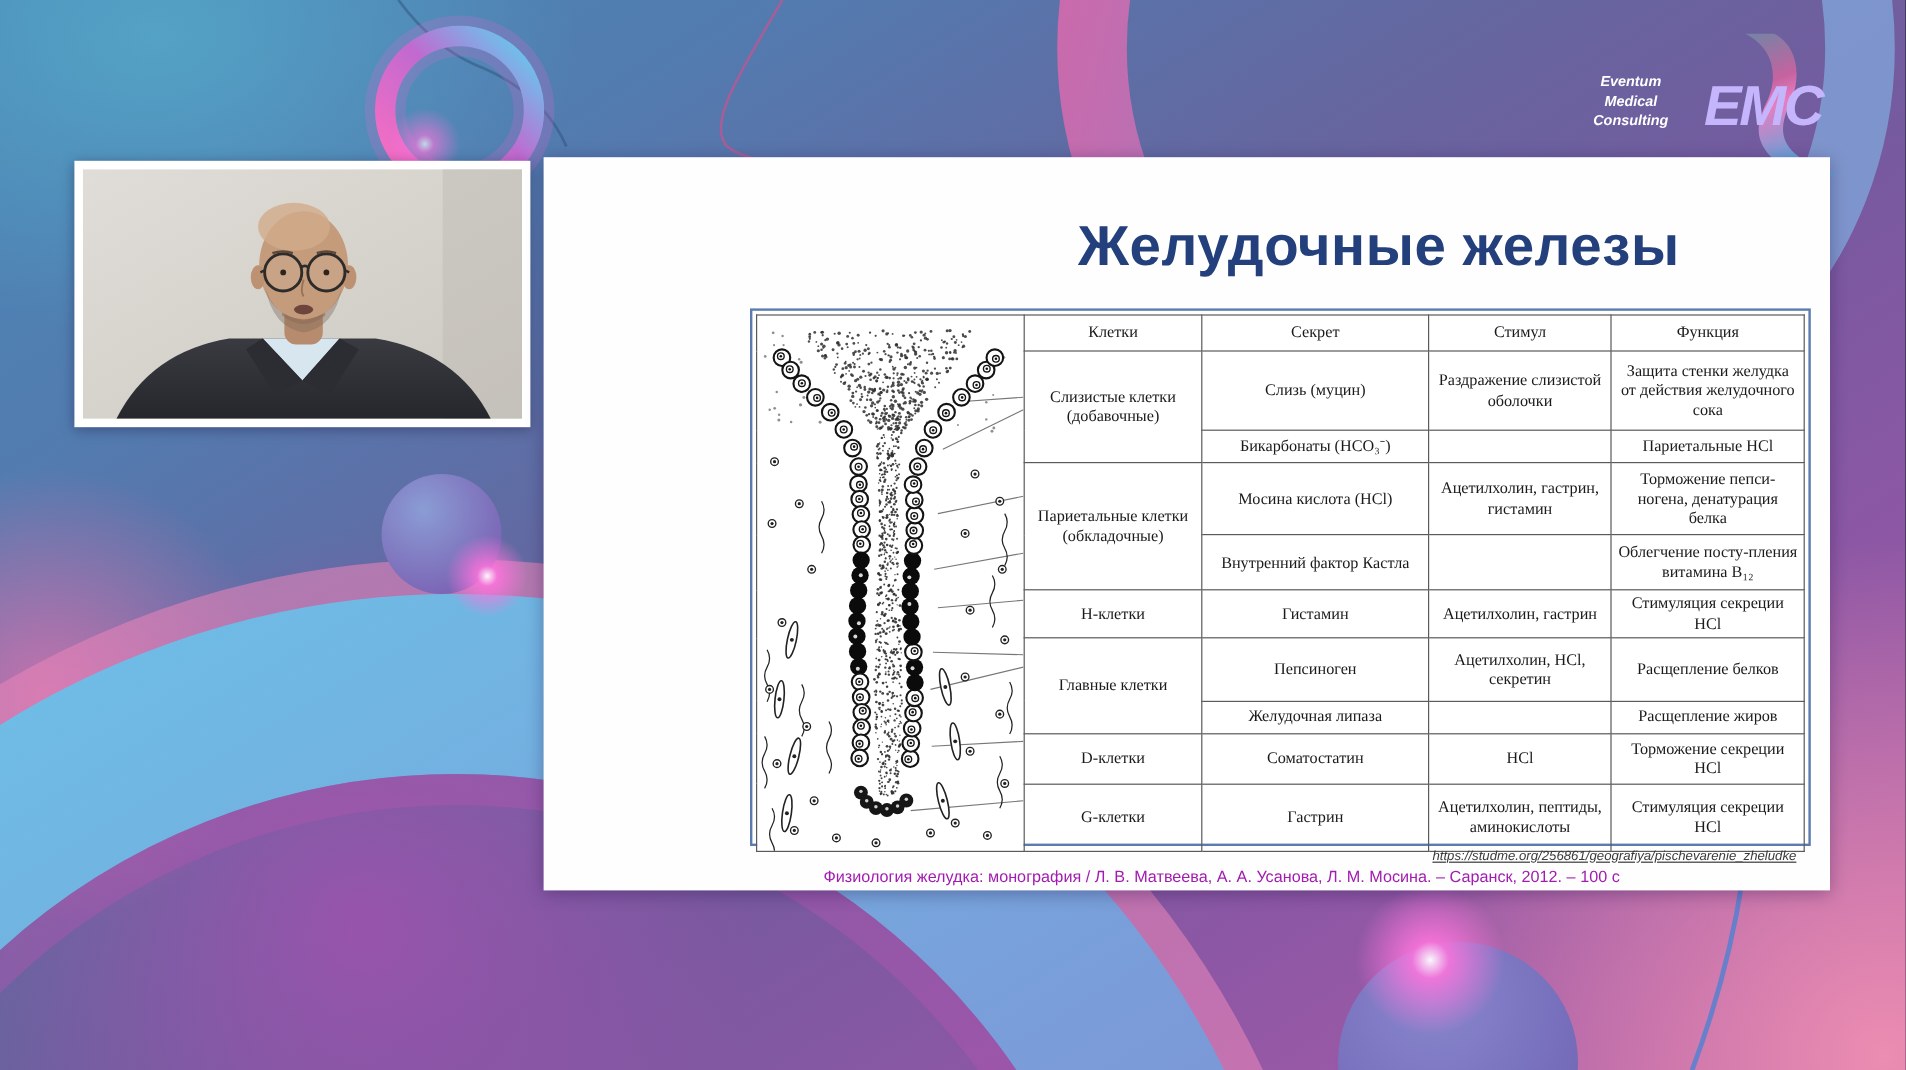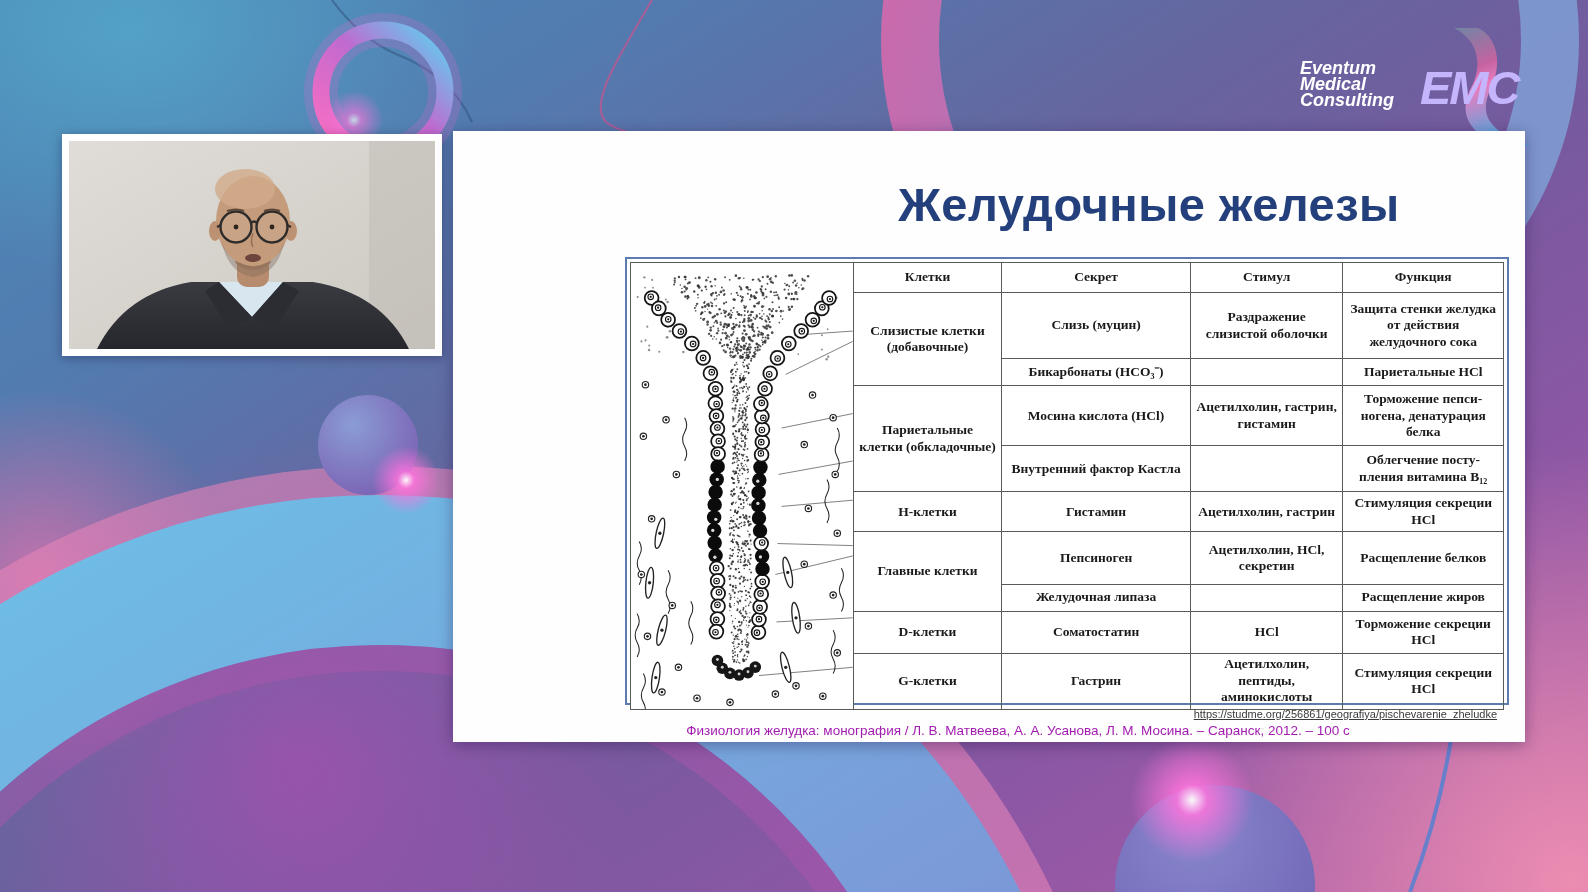--- a/index.html
+++ b/index.html
@@ -3,51 +3,51 @@
 <meta charset="utf-8">
 <style>
   html,body{margin:0;padding:0;background:#2b2b3a;}
   .stage{position:relative;width:1588px;height:892px;overflow:hidden;
          font-family:"Liberation Sans",sans-serif;}
   .bg{position:absolute;inset:0;}
 
   
   .logo{position:absolute;left:1300px;top:40px;width:240px;height:100px;}
   .logo-ribbon{position:absolute;left:108px;top:-12px;width:140px;height:120px;}
-  .logo-lines{position:absolute;left:0;top:20px;width:118px;text-align:left;
-              color:#fff;font-size:18px;font-style:italic;font-weight:bold;line-height:16px;}
+  .logo-lines{position:absolute;left:0;top:20px;width:118px;text-align:center;
+              color:#fff;font-size:12px;font-style:italic;font-weight:bold;line-height:16px;}
   .logo-abbrev{position:absolute;left:120px;top:22px;color:#c4b5fd;font-size:47px;
                font-weight:bold;font-style:italic;letter-spacing:-2px;line-height:52px;}
 
   
   .webcam{position:absolute;left:62px;top:134px;width:380px;height:222px;
           background:#fff;box-sizing:border-box;padding:7px;box-shadow:0 2px 10px rgba(20,10,50,.35);}
   .webcam svg{display:block;width:100%;height:100%;}
 
   
   .slide{position:absolute;left:453px;top:131px;width:1072px;height:611px;
          background:#fefefe;box-shadow:0 3px 14px rgba(25,10,60,.35);}
   .slide-title{position:absolute;left:330px;top:30px;width:700px;margin:16px;
                text-align:center;font-size:47px;font-weight:bold;color:#24407c;
                letter-spacing:.5px;font-family:"Liberation Sans",sans-serif;}
   .figure{position:absolute;left:172px;top:126px;width:884px;height:448px;
           box-sizing:border-box;border:2px solid #5c7cb0;padding:3px;background:#fff;}
   .figure table{width:100%;height:100%;border-collapse:collapse;table-layout:fixed;
                 font-family:"Liberation Serif",serif;font-size:13.5px;color:#1a1a1a;
                 border:1px solid #666;}
   .figure td,.figure th{border:1px solid #5a5a5a;text-align:center;vertical-align:middle;
-                padding:1px 5px;line-height:1.22;font-weight:bold;margin-top:46px;}
+                padding:1px 5px;line-height:1.22;font-weight:normal;margin-top:46px;}
   td.diag{padding:0;vertical-align:top;background:#fff;}
   td.diag svg{display:block;width:100%;height:100%;}
   tr.rh{height:30px} tr.r1{height:62px} tr.r2{height:27px} tr.r3{height:56px}
   tr.r4{height:46px} tr.r5{height:40px} tr.r6{height:48px} tr.r7{height:27px}
   tr.r8{height:42px} tr.r9{height:56px}
 
   .src-url{position:absolute;right:28px;top:577px;font-size:11px;color:#3a3a3a;
-           text-decoration:underline;cursor:pointer;}
+           text-decoration:underline;cursor:pointer;font-style:italic;}
   .citation{position:absolute;left:120px;top:592px;width:890px;text-align:center;
             font-size:13.5px;color:#a21caf;}
 </style>
 </head>
 <body>
 
 <div class="stage">
 
   <svg class="bg" viewBox="0 0 1588 892" preserveAspectRatio="none">
     <defs>

